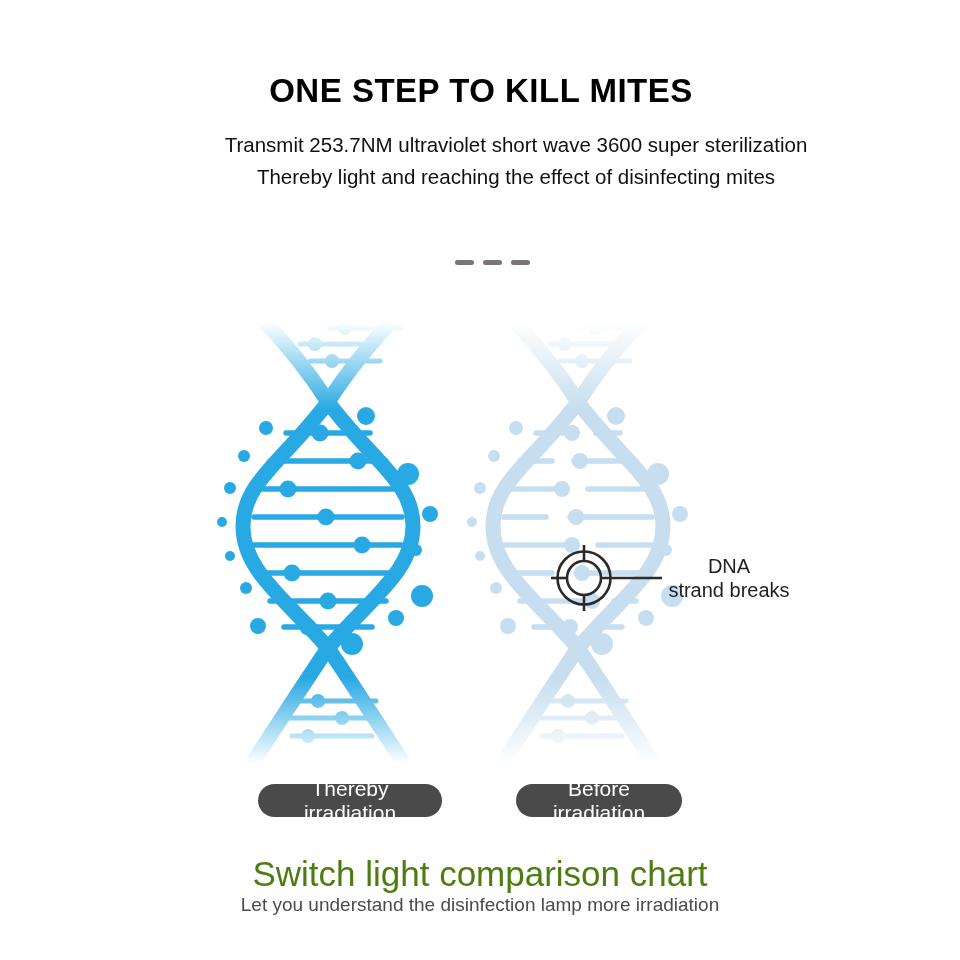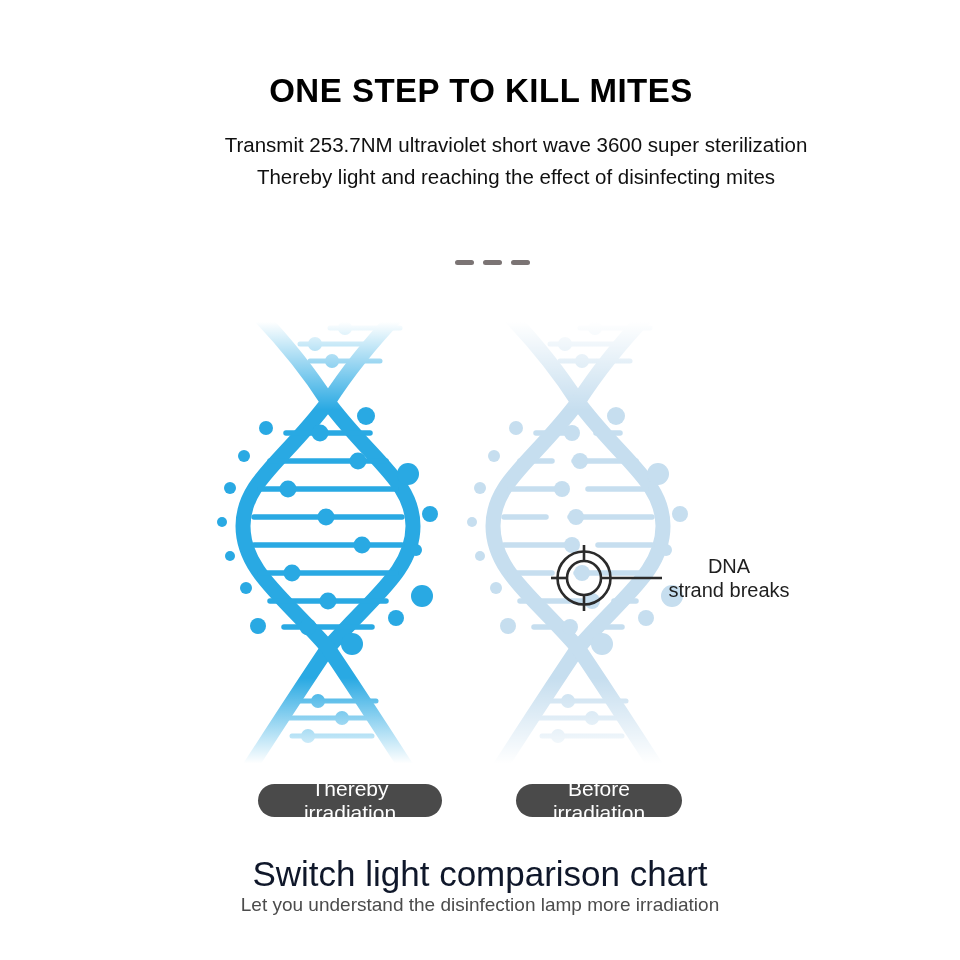--- a/index.html
+++ b/index.html
@@ -23,21 +23,21 @@
   .annotation{position:absolute;left:659px;top:554px;width:140px;text-align:center;
               font-size:20px;line-height:24px;color:#1f1f1f;}
 
   .pill{position:absolute;top:784px;height:33px;border-radius:17px;background:#4a4a4a;
         color:#ffffff;font-size:21px;display:flex;align-items:center;justify-content:center;
         border:none;cursor:pointer;font-family:inherit;}
   .pill-before{left:258px;width:184px;}
   .pill-after{left:516px;width:166px;}
 
   .footer-heading{position:absolute;top:854px;left:0;width:960px;text-align:center;
-                  font-size:35px;color:#0f172a;}
+                  font-size:35px;color:#4d7c0f;}
   .footer-sub{position:absolute;top:894px;left:0;width:960px;text-align:center;
               font-size:19px;color:#4c4c4c;}
 </style>
 </head>
 <body>
 
 <svg width="0" height="0" style="position:absolute" aria-hidden="true">
   <defs>
     <linearGradient id="fadeTop" x1="0" y1="0" x2="0" y2="1">
       <stop offset="0" stop-color="#ffffff" stop-opacity="1"></stop>

